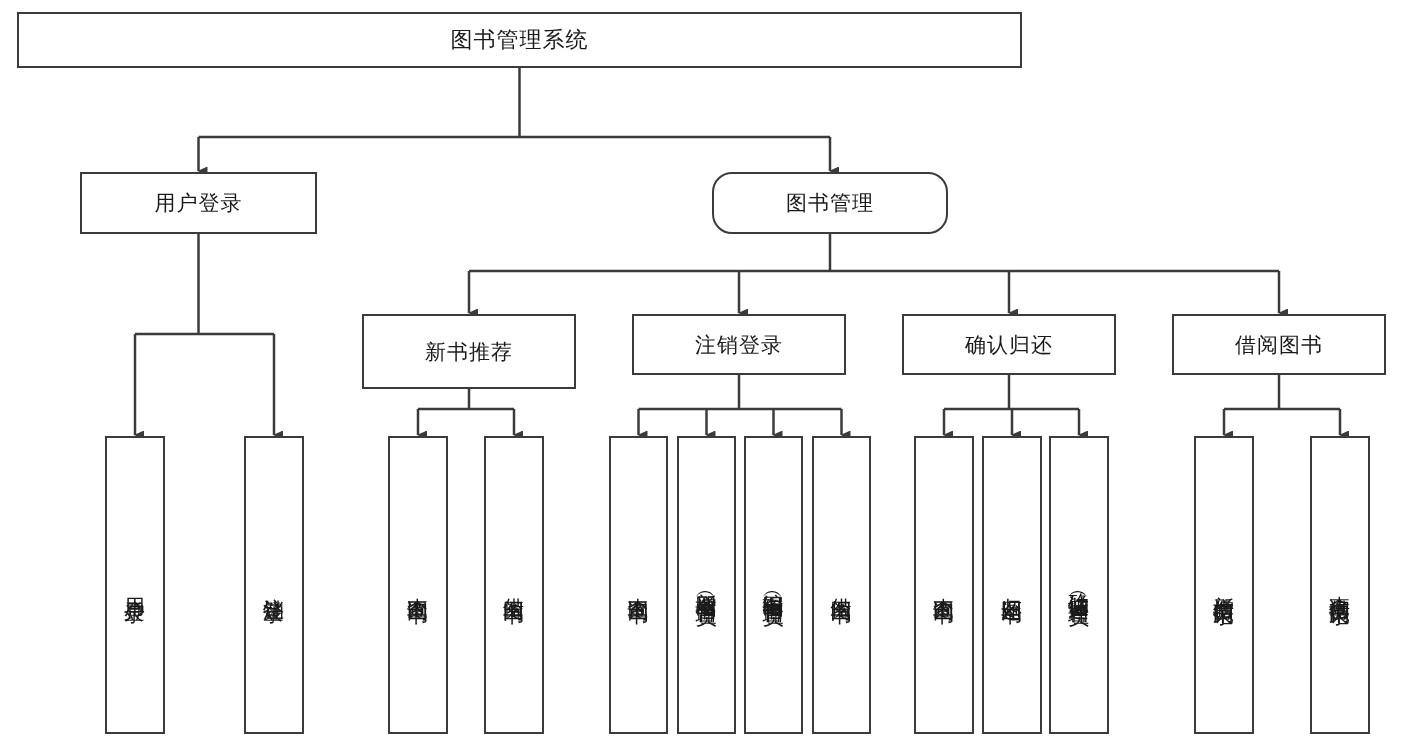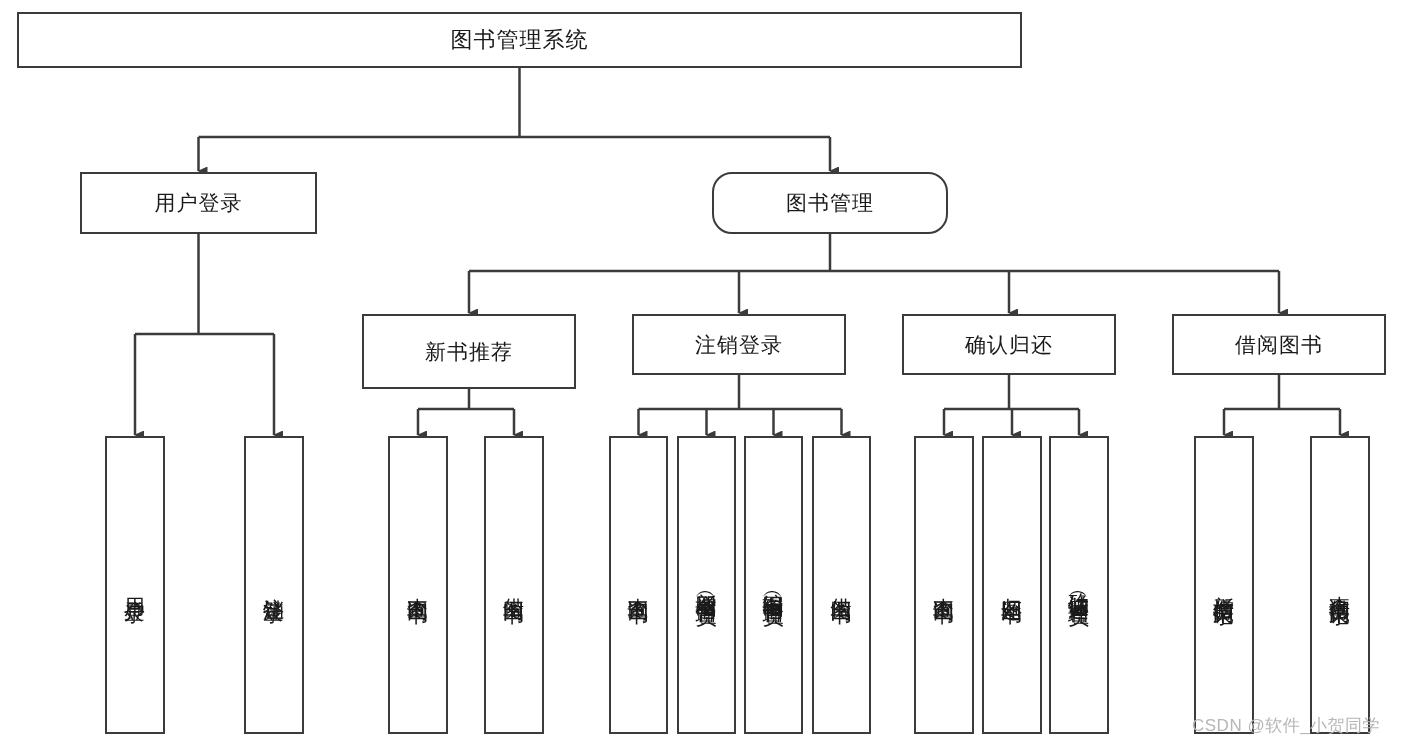--- a/index.html
+++ b/index.html
@@ -169,14 +169,13 @@
         <span class="label">确认归还（管理员）</span>
       </div>
       <div class="node vert" style="left: 1194px; top: 436px; width: 60px; height: 298px; border-color: rgb(59, 59, 59); color: rgb(26, 26, 26);">
         <span class="label">新增借阅记录</span>
       </div>
       <div class="node vert" style="left: 1310px; top: 436px; width: 60px; height: 298px; border-color: rgb(59, 59, 59); color: rgb(26, 26, 26);">
         <span class="label">查询借阅记录</span>
       </div>
     </div>
 
-  <div class="watermark" style="left: 1192px; top: 714px; color: rgb(182, 182, 182);">CSDN @软件_小贺同学</div>
 </div>
 
 </body></html>

